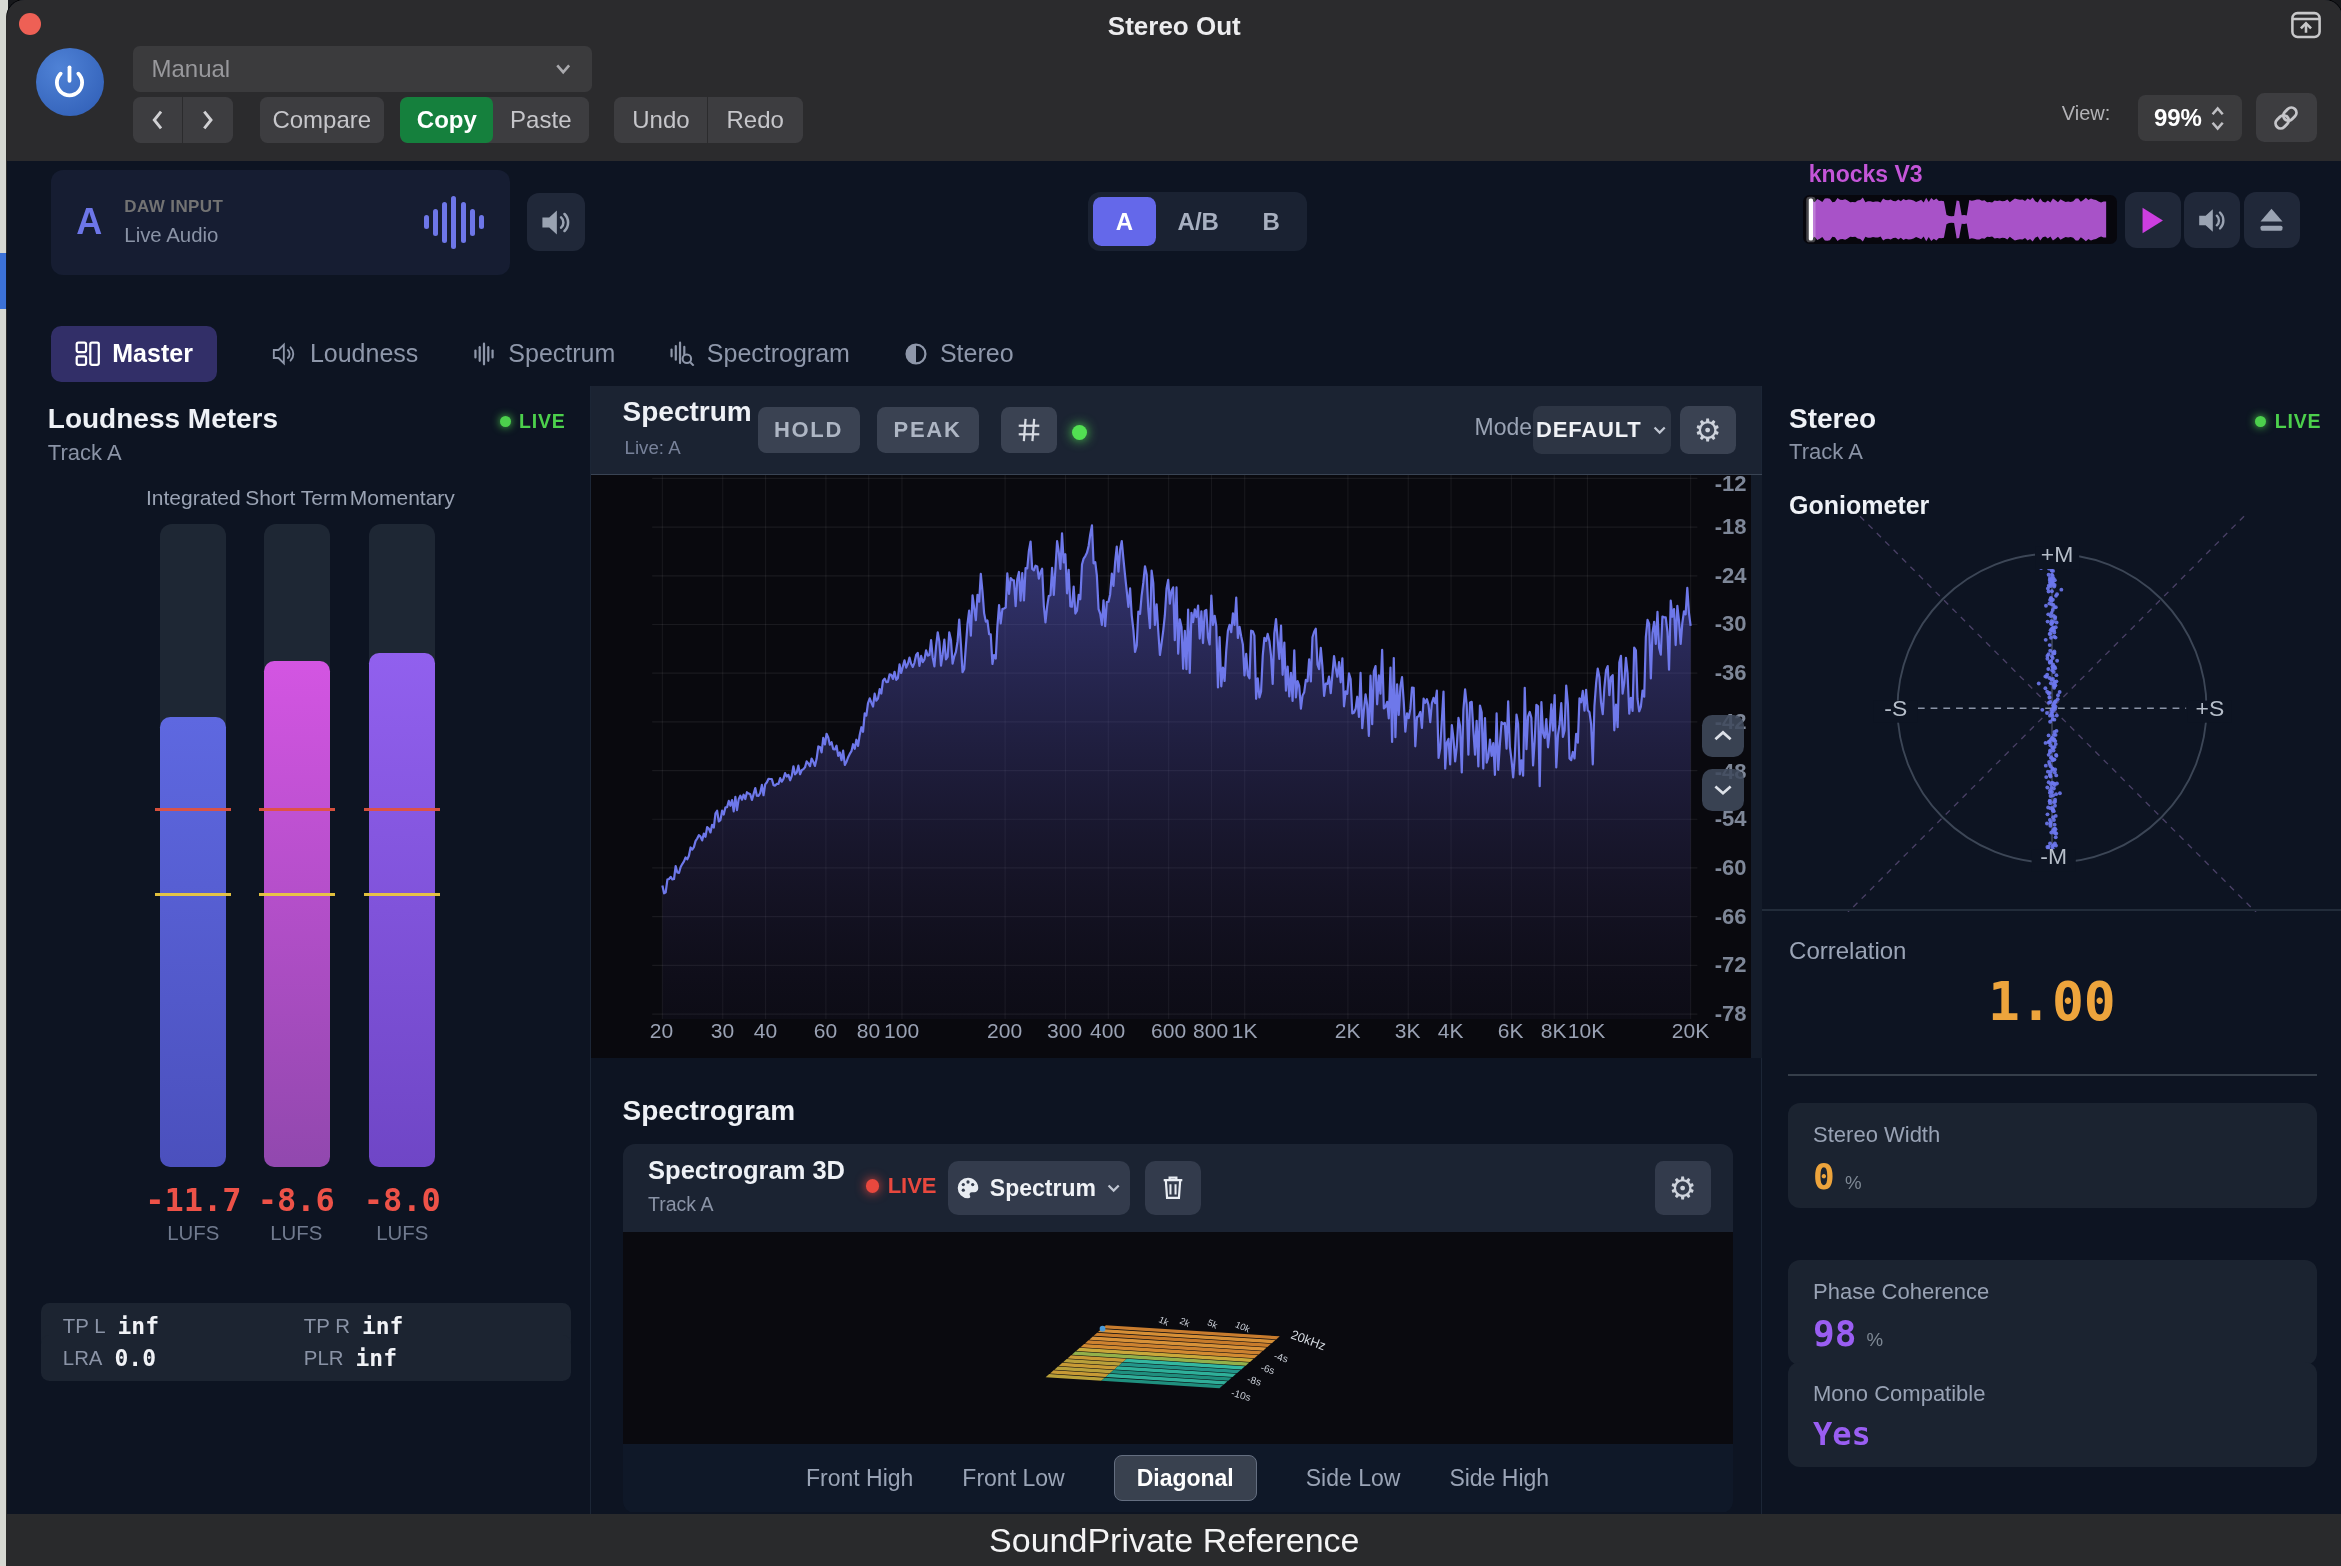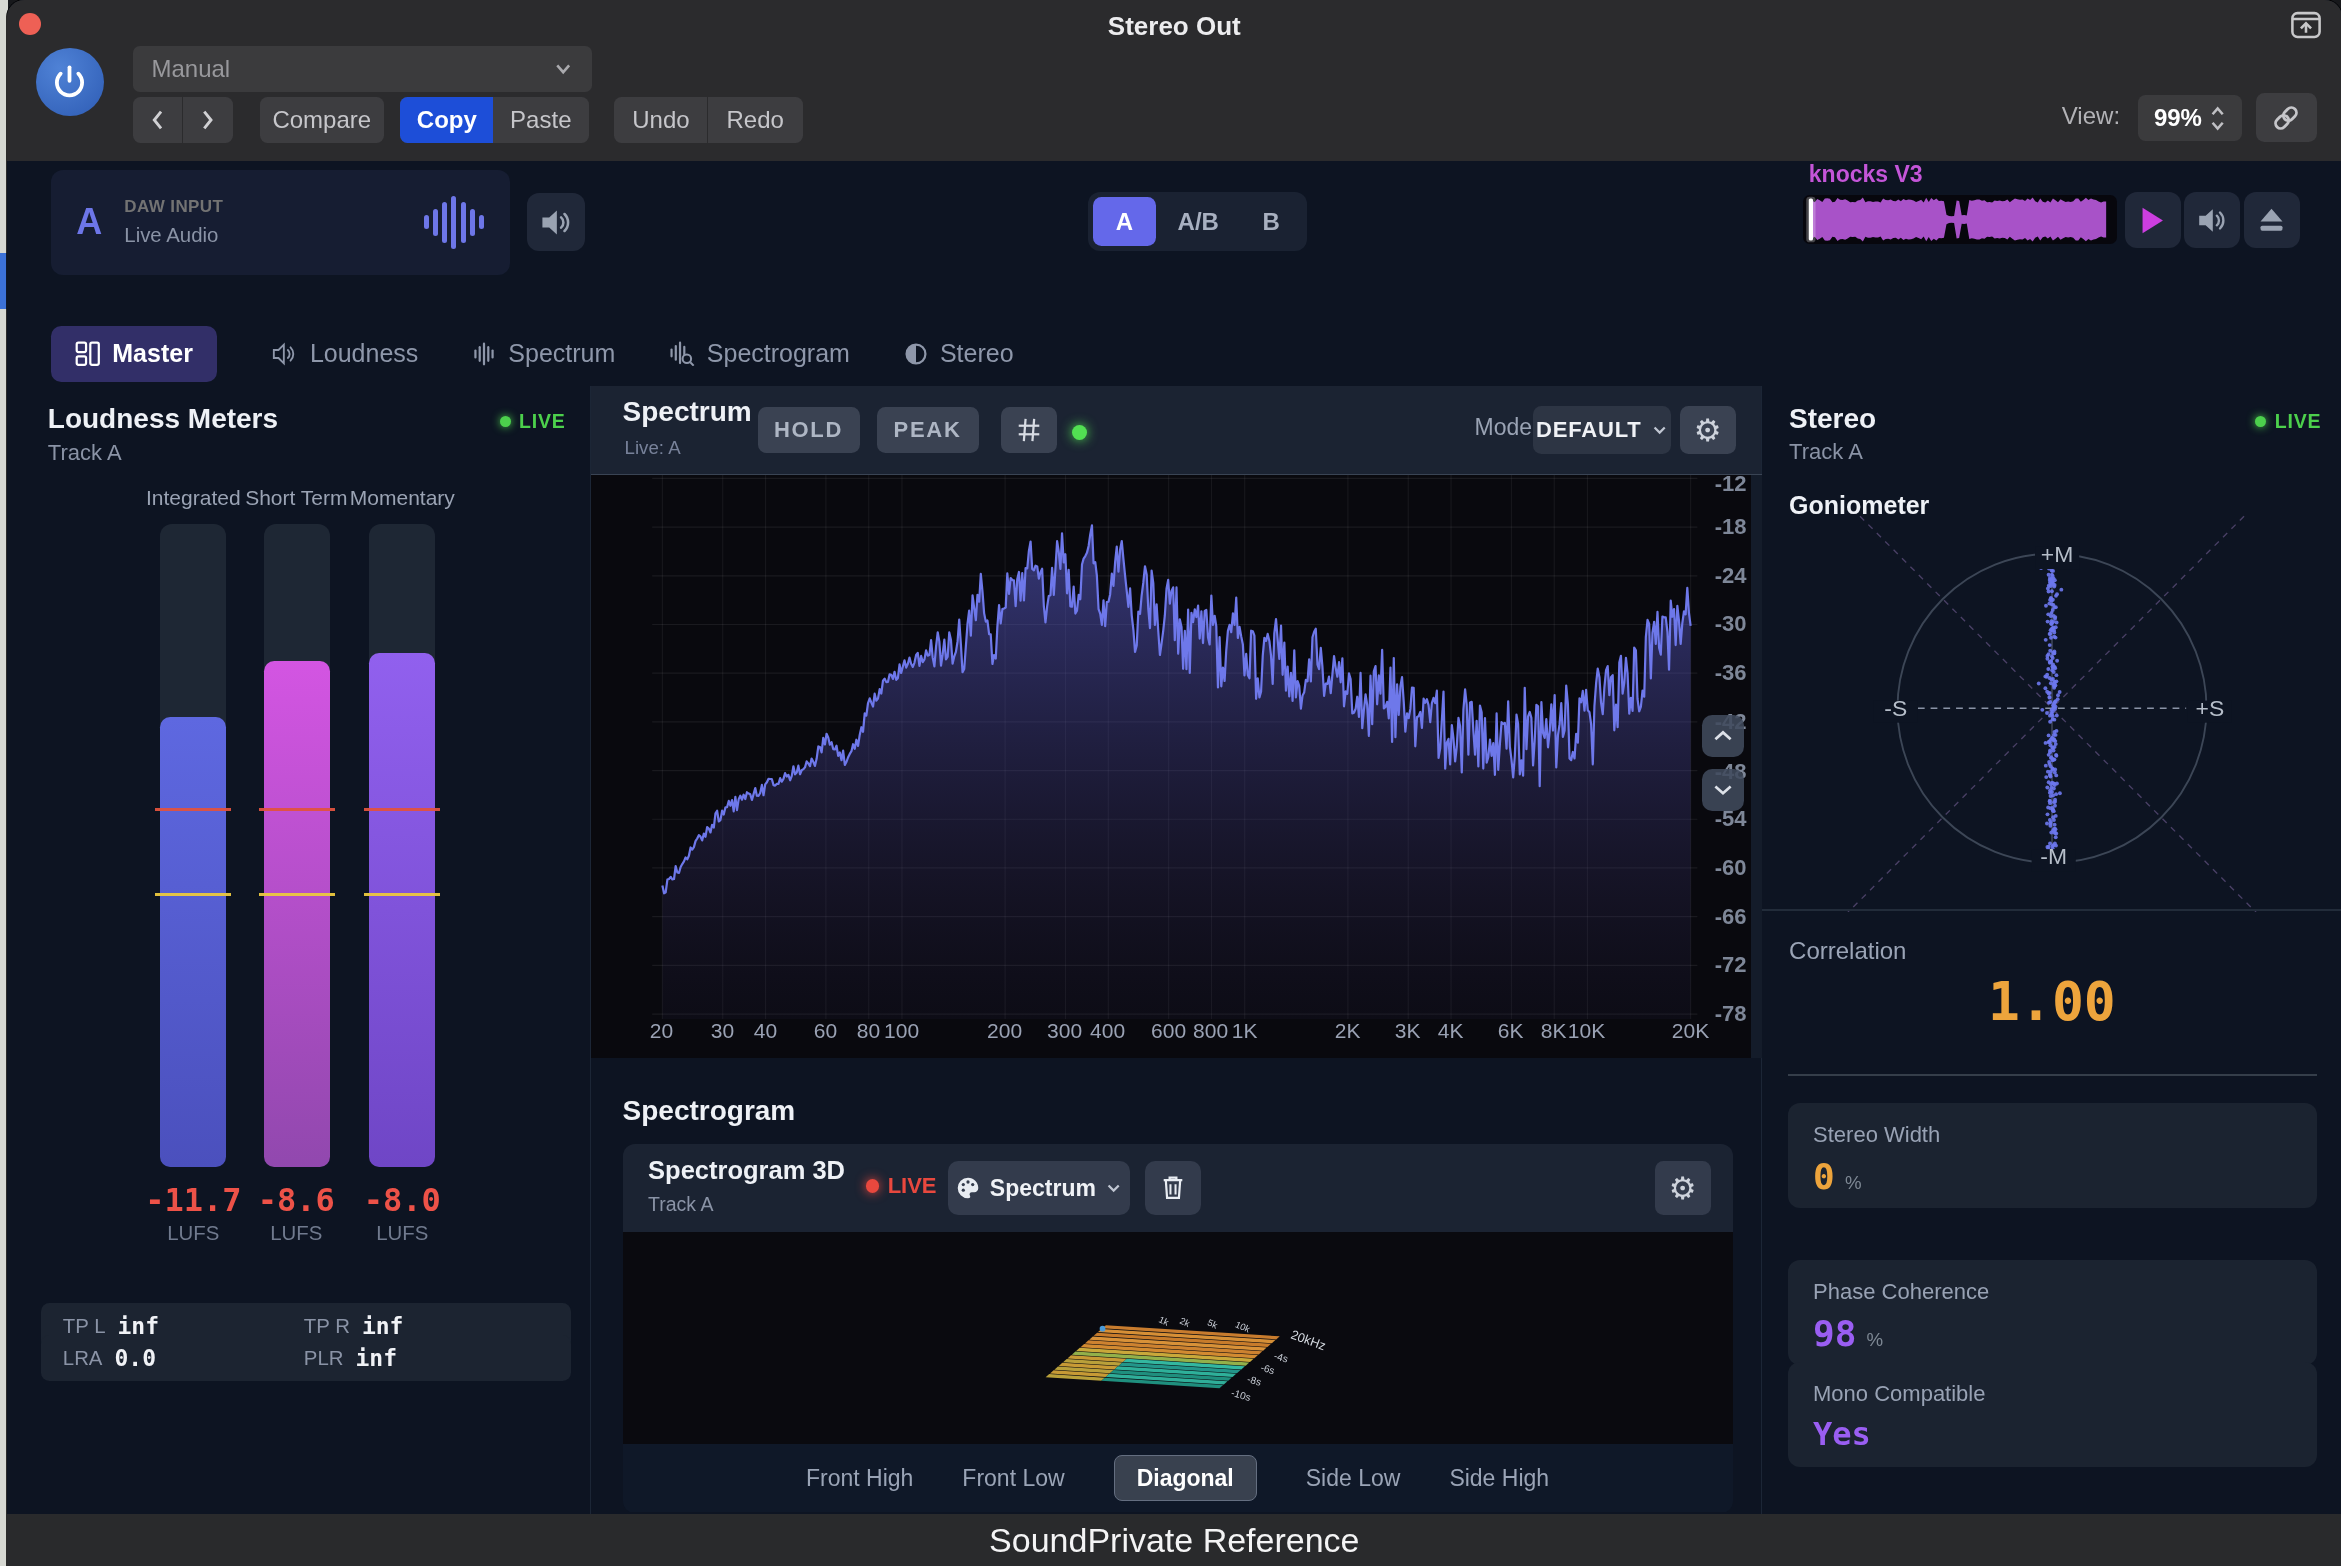--- a/index.html
+++ b/index.html
@@ -18,22 +18,22 @@
   .powerbtn{left:29px;top:48px;width:68px;height:68px;border-radius:50%;
     background:radial-gradient(circle at 35% 30%,#4f82d6,#2e5cb4);display:flex;align-items:center;justify-content:center;}
   .preset{left:126px;top:46px;width:459px;height:46px;background:#3b3b3d;border-radius:6.8px;
     display:flex;align-items:center;padding:0 18.7px;box-sizing:border-box;color:#98989c;font-size:24px;}
   .preset .chev{margin-left:auto;}
   .cbtn{height:46px;background:#3d3d40;border-radius:7.6px;display:flex;align-items:center;justify-content:center;
     color:#c6c6ca;font-size:24px;}
   .seg{display:flex;overflow:hidden;padding:0;}
   .seg>div{display:flex;align-items:center;justify-content:center;height:100%;}
   .seg .sep{width:0.8px;background:#2b2b2d;height:100%;padding:0;}
-  .seg .sel{background:#1d4ed8;color:#fff;font-weight:bold;}
-  .viewlbl{left:2055px;top:102px;font-size:24px;color:#b2b2b6;}
+  .seg .sel{background:#15803d;color:#fff;font-weight:bold;border-radius:7px;}
+  .viewlbl{left:2055px;top:102px;font-size:20px;color:#b2b2b6;}
   .stepper{left:2131px;top:95px;width:104px;height:46px;background:#3b3b3d;border-radius:7.6px;
     display:flex;align-items:center;justify-content:center;gap:8.5px;color:#fff;font-size:24px;font-weight:bold;}
   .linkbtn{left:2249px;top:93px;width:61px;height:49px;background:#3d3d40;border-radius:8.5px;
     display:flex;align-items:center;justify-content:center;}
   
   #plugin{position:absolute;left:0;top:161px;width:100%;height:1406px;background:#0d1422;}
   
   .daw-card{left:44px;top:8.5px;width:459px;height:105px;background:#161d32;border-radius:12px;
     display:flex;align-items:center;padding:0 25.5px;box-sizing:border-box;gap:22px;}
   .daw-a{font-size:36px;font-weight:bold;color:#6d76e8;}

